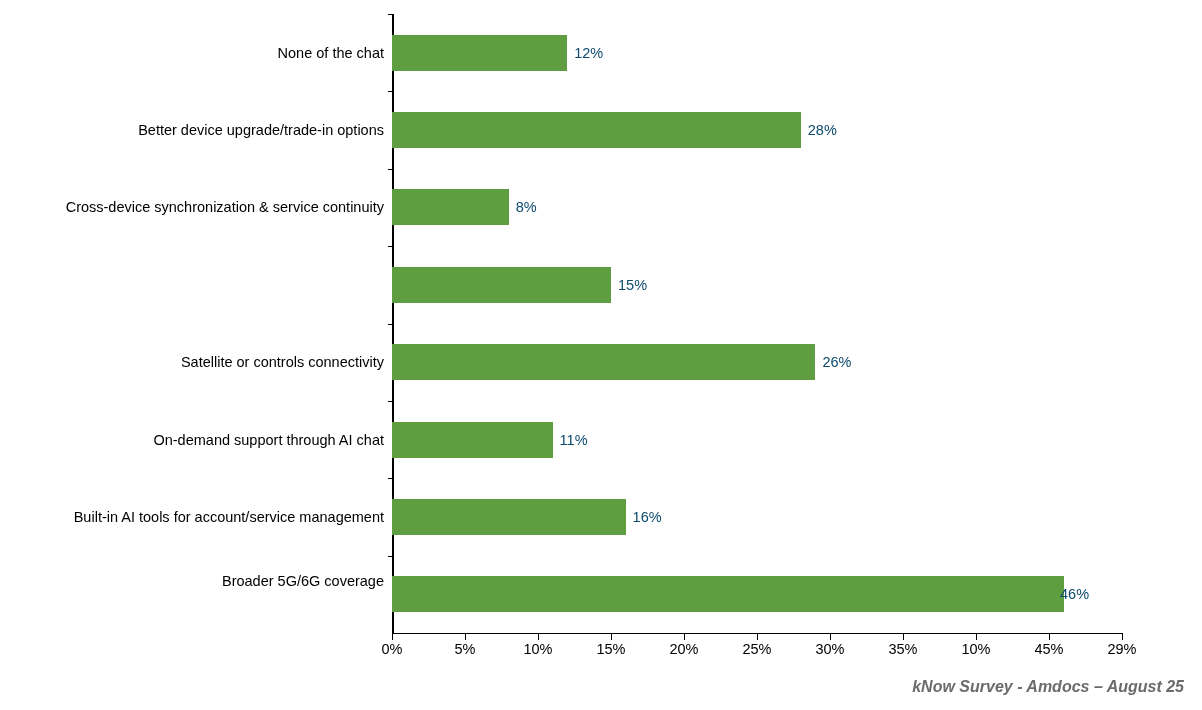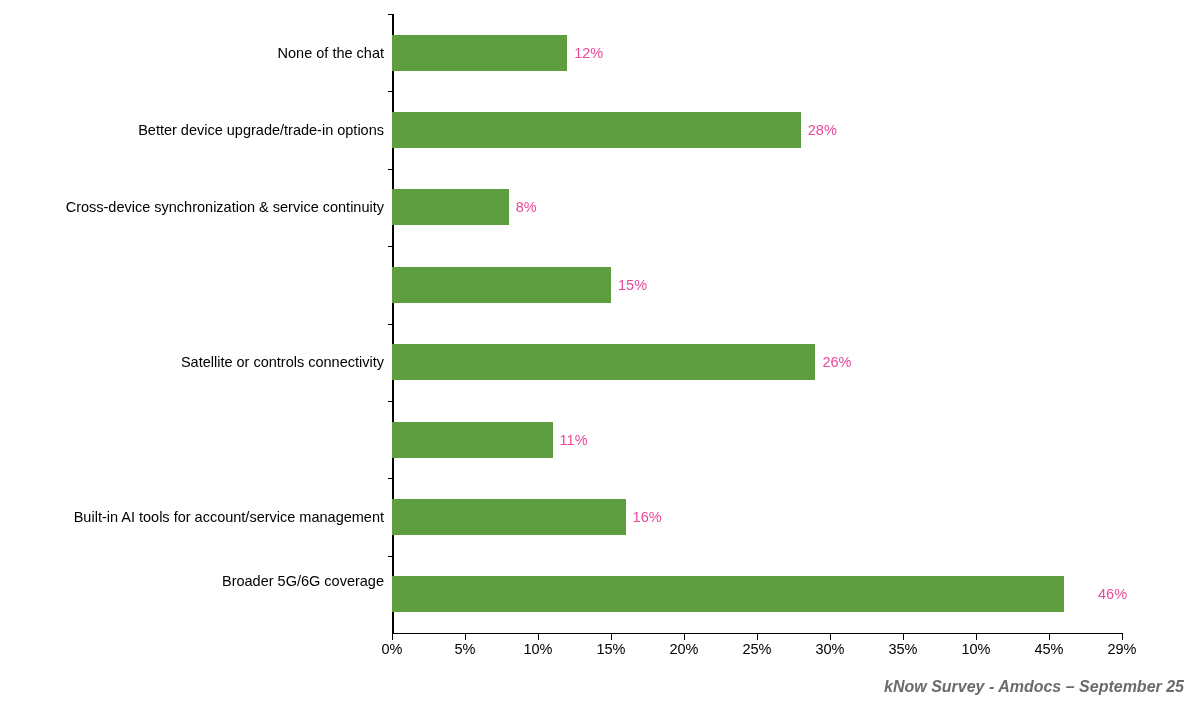--- a/index.html
+++ b/index.html
@@ -63,21 +63,21 @@
     top: 0;
     height: 100%;
     background: #5e9e40;
   }
 
   .bar-label {
     position: absolute;
     top: 50%;
     transform: translateY(-50%);
     font-size: 14.5px;
-    color: #ec4899;
+    color: #0c4a6e;
     white-space: nowrap;
     padding-left: 7px;
   }
 
   .cat-label {
     position: absolute;
     text-align: right;
     font-size: 14.5px;
     color: #000000;
     white-space: nowrap;
@@ -125,21 +125,21 @@
 <body>
 
 <div id="chart-root">
 
   <div class="axis-line"></div>
   <div class="x-axis-line"></div>
 
   <div class="plot-area" id="plot-area">
       <div class="bar-row" style="top: 562.312px; height: 36px;">
         <div class="bar" style="width: 671.6px; background: rgb(94, 158, 64);"></div>
-        <span class="bar-label" style="left: 699px;">46%</span>
+        <span class="bar-label" style="left: 661px;">46%</span>
       </div>
       <div class="bar-row" style="top: 484.938px; height: 36px;">
         <div class="bar" style="width: 233.6px; background: rgb(94, 158, 64);"></div>
         <span class="bar-label" style="left: 233.6px;">16%</span>
       </div>
       <div class="bar-row" style="top: 407.562px; height: 36px;">
         <div class="bar" style="width: 160.6px; background: rgb(94, 158, 64);"></div>
         <span class="bar-label" style="left: 160.6px;">11%</span>
       </div>
       <div class="bar-row" style="top: 330.188px; height: 36px;">
@@ -182,25 +182,26 @@
       <div class="tick-mark" style="left: 903px;"></div>
       <div class="x-tick-label" style="left: 903px;">35%</div>
       <div class="tick-mark" style="left: 976px;"></div>
       <div class="x-tick-label" style="left: 976px;">10%</div>
       <div class="tick-mark" style="left: 1049px;"></div>
       <div class="x-tick-label" style="left: 1049px;">45%</div>
       <div class="tick-mark" style="left: 1122px;"></div>
       <div class="x-tick-label" style="left: 1122px;">29%</div>
     </div>
 
-  <div class="source-note">kNow Survey - Amdocs – September 25</div>
+  <div class="source-note">kNow Survey - Amdocs – August 25</div>
 <div class="cat-label" style="top: 581px;">Broader 5G/6G coverage</div>
     <div class="minor-tick" style="top: 555.625px;"></div>
     <div class="cat-label" style="top: 516.938px;">Built-in AI tools for account/service management</div>
     <div class="minor-tick" style="top: 478.25px;"></div>
+    <div class="cat-label" style="top: 439.562px;">On-demand support through AI chat</div>
     <div class="minor-tick" style="top: 400.875px;"></div>
     <div class="cat-label" style="top: 362.188px;">Satellite or controls connectivity</div>
     <div class="minor-tick" style="top: 323.5px;"></div>
     <div class="minor-tick" style="top: 246.125px;"></div>
     <div class="cat-label" style="top: 207.438px;">Cross-device synchronization &amp; service continuity</div>
     <div class="minor-tick" style="top: 168.75px;"></div>
     <div class="cat-label" style="top: 130.062px;">Better device upgrade/trade-in options</div>
     <div class="minor-tick" style="top: 91.375px;"></div>
     <div class="cat-label" style="top: 52.6875px;">None of the chat</div>
     <div class="minor-tick" style="top: 14px;"></div>

